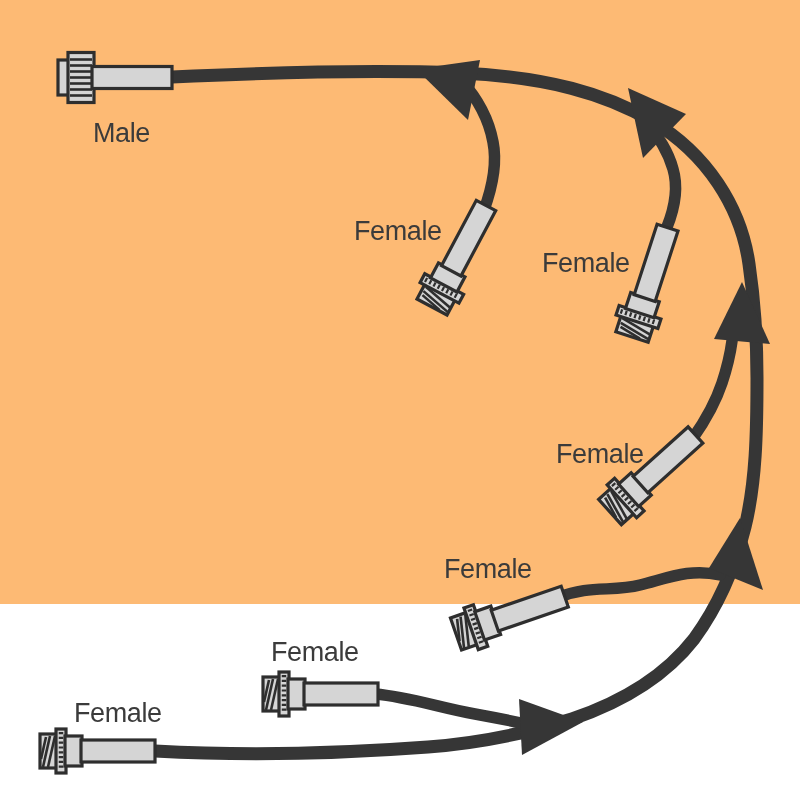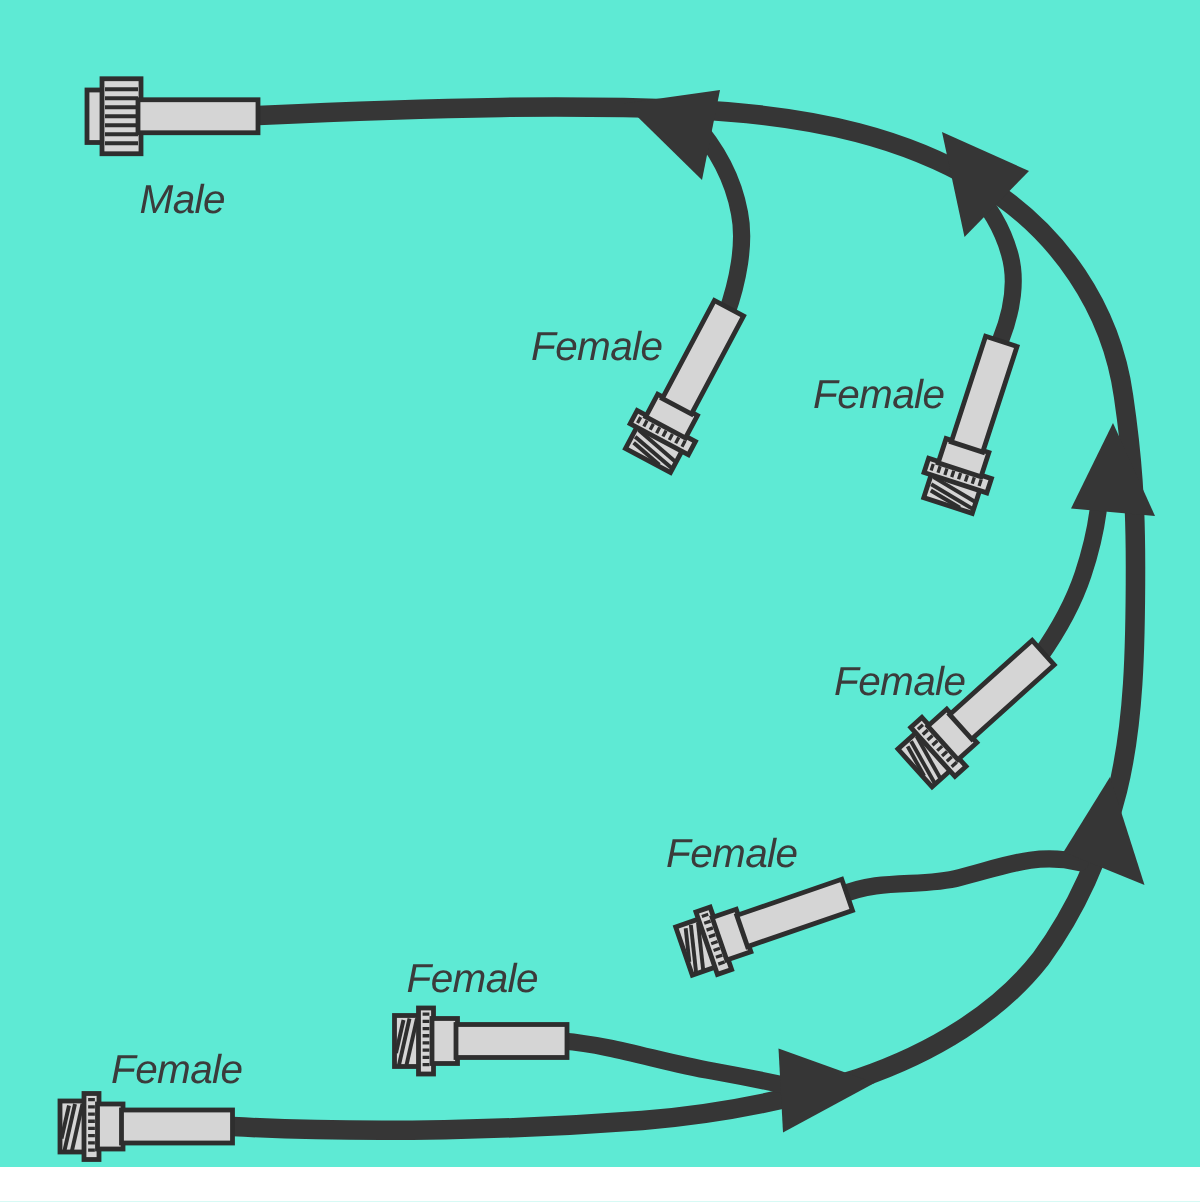--- a/index.html
+++ b/index.html
@@ -7,23 +7,22 @@
     padding: 0;
     width: 800px;
     height: 801px;
     background: #ffffff;
     overflow: hidden;
     font-family: "Liberation Sans", sans-serif;
   }
   .stage {
     position: relative;
     width: 800px;
-    height: 778px;
-    background: #5eead4;
-    font-style: italic;
+    height: 604px;
+    background: #fdba74;
   }
   svg { display: block; }
   .cable {
     fill: none;
     stroke: #363636;
     stroke-linecap: round;
   }
   .trunk  { stroke-width: 13px; }
   .branch { stroke-width: 11.5px; }
   .arrow  { fill: #363636; stroke: none; }

